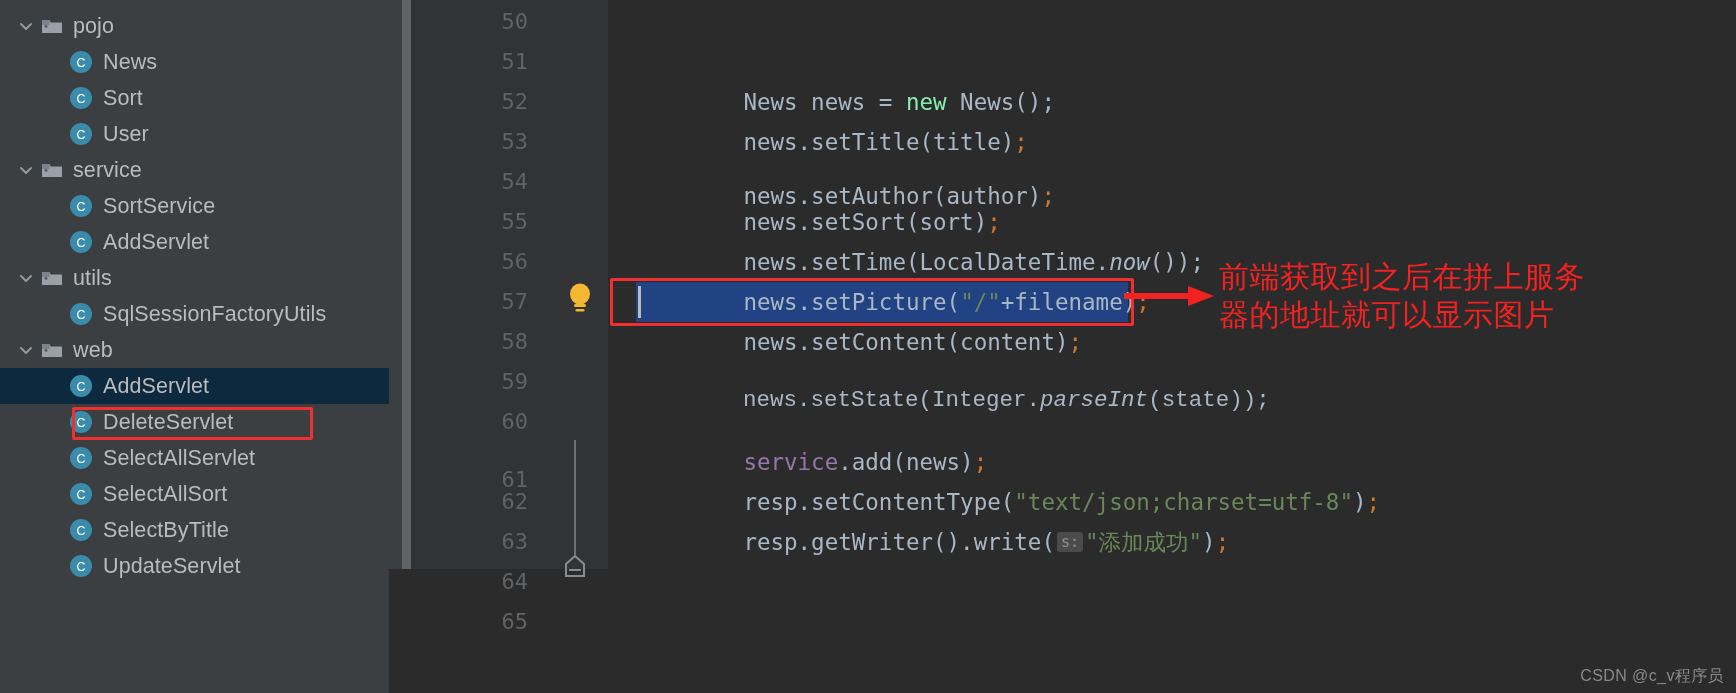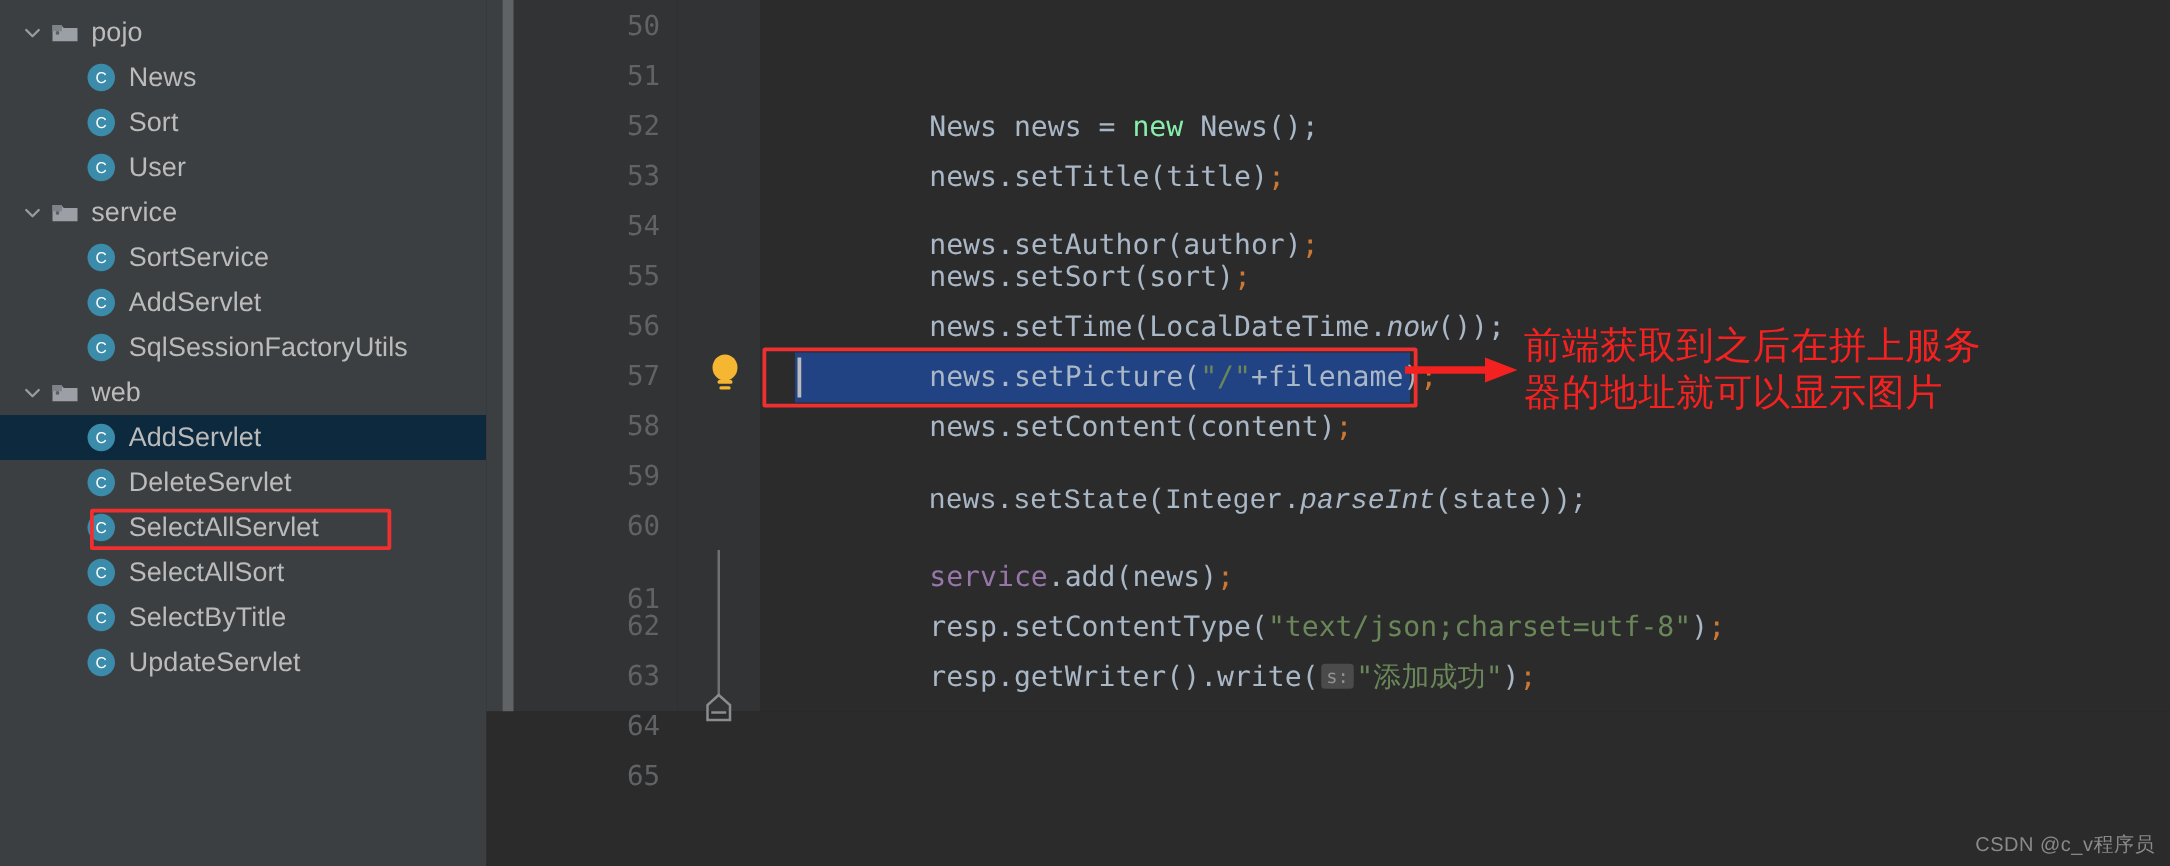--- a/index.html
+++ b/index.html
@@ -290,20 +290,35 @@
           <span class="tree-label">SortService</span>
         </div>
         <div class="tree-row ind-1">
           <span class="icon-class">
             <svg width="24" height="24" viewBox="0 0 24 24">
               <circle cx="12" cy="12" r="11" fill="#3b8bab"></circle>
               <text x="12" y="16.5" font-family="Liberation Sans, sans-serif" font-size="12.5" fill="#ffffff" text-anchor="middle">C</text>
             </svg>
           </span>
           <span class="tree-label">AddServlet</span>
+        </div>
+        <div class="tree-row ind-0">
+          <span class="arrow">
+            <svg width="16" height="16" viewBox="0 0 16 16">
+              <path d="M3 6 L8 11 L13 6" fill="none" stroke="#9a9a9a" stroke-width="1.9" stroke-linecap="round" stroke-linejoin="round"></path>
+            </svg>
+          </span>
+          <span class="icon-folder">
+            <svg width="22" height="18" viewBox="0 0 22 18">
+              <path d="M1 3 h7 l2 2.4 h11 v10.6 h-20 z" fill="#9aa0a6"></path>
+              <rect x="1" y="3" width="7.6" height="5" fill="#7d8388"></rect>
+              <circle cx="5" cy="9.3" r="1.5" fill="#5a5f63"></circle>
+            </svg>
+          </span>
+          <span class="tree-label">utils</span>
         </div>
         <div class="tree-row ind-1">
           <span class="icon-class">
             <svg width="24" height="24" viewBox="0 0 24 24">
               <circle cx="12" cy="12" r="11" fill="#3b8bab"></circle>
               <text x="12" y="16.5" font-family="Liberation Sans, sans-serif" font-size="12.5" fill="#ffffff" text-anchor="middle">C</text>
             </svg>
           </span>
           <span class="tree-label">SqlSessionFactoryUtils</span>
         </div>

